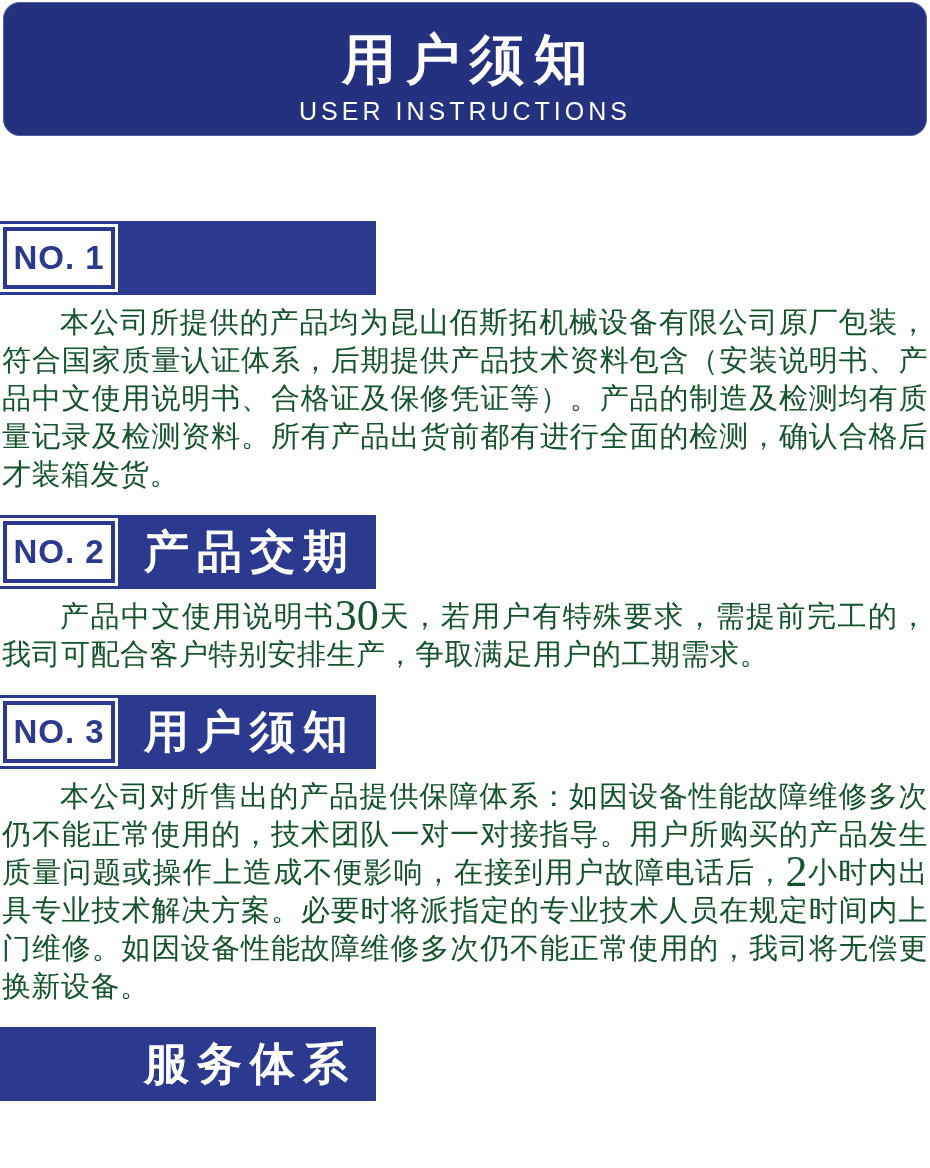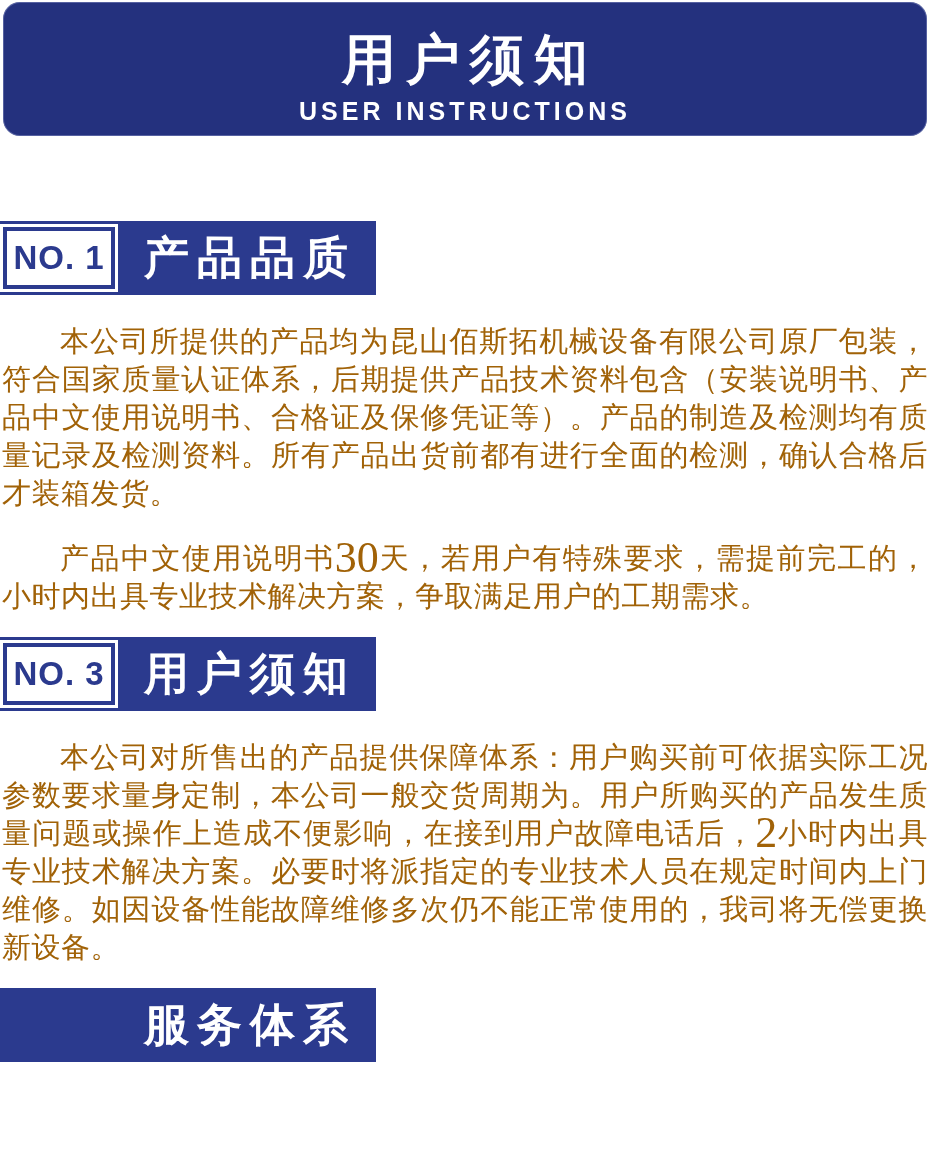--- a/index.html
+++ b/index.html
@@ -30,21 +30,21 @@
     color: #ffffff;
     font-size: 54px;
     font-weight: 900;
     letter-spacing: 10px;
     text-indent: 10px; 
     line-height: 1.1;
   }
   .banner-subtitle {
     color: #ffffff;
     font-size: 25px;
-    font-weight: bold;
+    font-weight: normal;
     letter-spacing: 4px;
     margin-top: 7px;
   }
 
   
   .sections { display: block; }
   .section:first-child .section-bar { margin-top: 85px; }
 
   .section-bar {
     position: relative;
@@ -81,27 +81,27 @@
     text-align: center;
     color: #ffffff;
     font-size: 45px;
     font-weight: 900;
     letter-spacing: 8px;
     text-indent: 8px;
     white-space: nowrap;
   }
 
   .section-para {
-    margin: 27px 0 22px 0;
+    margin: 8px 0 22px 0;
     padding: 0 2px;
     font-size: 29px;
     line-height: 38px;
     text-align: justify;
     text-indent: 2em;
-    color: #a16207;
+    color: #14532d;
     letter-spacing: 0.5px;
   }
   .big-num {
     font-size: 44px;
     line-height: 30px;
     vertical-align: -4px;
     letter-spacing: 0;
     font-family: Liberation Serif, serif;
   }
 </style>
@@ -115,37 +115,42 @@
     <div class="banner-subtitle">USER INSTRUCTIONS</div>
   </header>
 
   <main class="sections">
 
   <section class="section">
     <div class="section-bar">
       <div class="no-box">
         <span class="no-text">NO. 1</span>
       </div>
-      <div class="bar-title">产品品质</div>
     </div>
     <p class="section-para"><span>本公司所提供的产品均为昆山佰斯拓机械设备有限公司原厂包装，符合国家质量认证体系，后期提供产品技术资料包含（安装说明书、产品中文使用说明书、合格证及保修凭证等）。产品的制造及检测均有质量记录及检测资料。所有产品出货前都有进行全面的检测，确认合格后才装箱发货。</span></p>
   </section>
 
   <section class="section">
-    <p class="section-para"><span>产品中文使用说明书</span><span class="big-num">30</span><span>天，若用户有特殊要求，需提前完工的，小时内出具专业技术解决方案，争取满足用户的工期需求。</span></p>
+    <div class="section-bar">
+      <div class="no-box">
+        <span class="no-text">NO. 2</span>
+      </div>
+      <div class="bar-title">产品交期</div>
+    </div>
+    <p class="section-para"><span>产品中文使用说明书</span><span class="big-num">30</span><span>天，若用户有特殊要求，需提前完工的，我司可配合客户特别安排生产，争取满足用户的工期需求。</span></p>
   </section>
 
   <section class="section">
     <div class="section-bar">
       <div class="no-box">
         <span class="no-text">NO. 3</span>
       </div>
       <div class="bar-title">用户须知</div>
     </div>
-    <p class="section-para"><span>本公司对所售出的产品提供保障体系：用户购买前可依据实际工况参数要求量身定制，本公司一般交货周期为。用户所购买的产品发生质量问题或操作上造成不便影响，在接到用户故障电话后，</span><span class="big-num">2</span><span>小时内出具专业技术解决方案。必要时将派指定的专业技术人员在规定时间内上门维修。如因设备性能故障维修多次仍不能正常使用的，我司将无偿更换新设备。</span></p>
+    <p class="section-para"><span>本公司对所售出的产品提供保障体系：如因设备性能故障维修多次仍不能正常使用的，技术团队一对一对接指导。用户所购买的产品发生质量问题或操作上造成不便影响，在接到用户故障电话后，</span><span class="big-num">2</span><span>小时内出具专业技术解决方案。必要时将派指定的专业技术人员在规定时间内上门维修。如因设备性能故障维修多次仍不能正常使用的，我司将无偿更换新设备。</span></p>
   </section>
 
   <section class="section">
     <div class="section-bar">
       <div class="bar-title">服务体系</div>
     </div>
 
   </section>
 </main>
 

